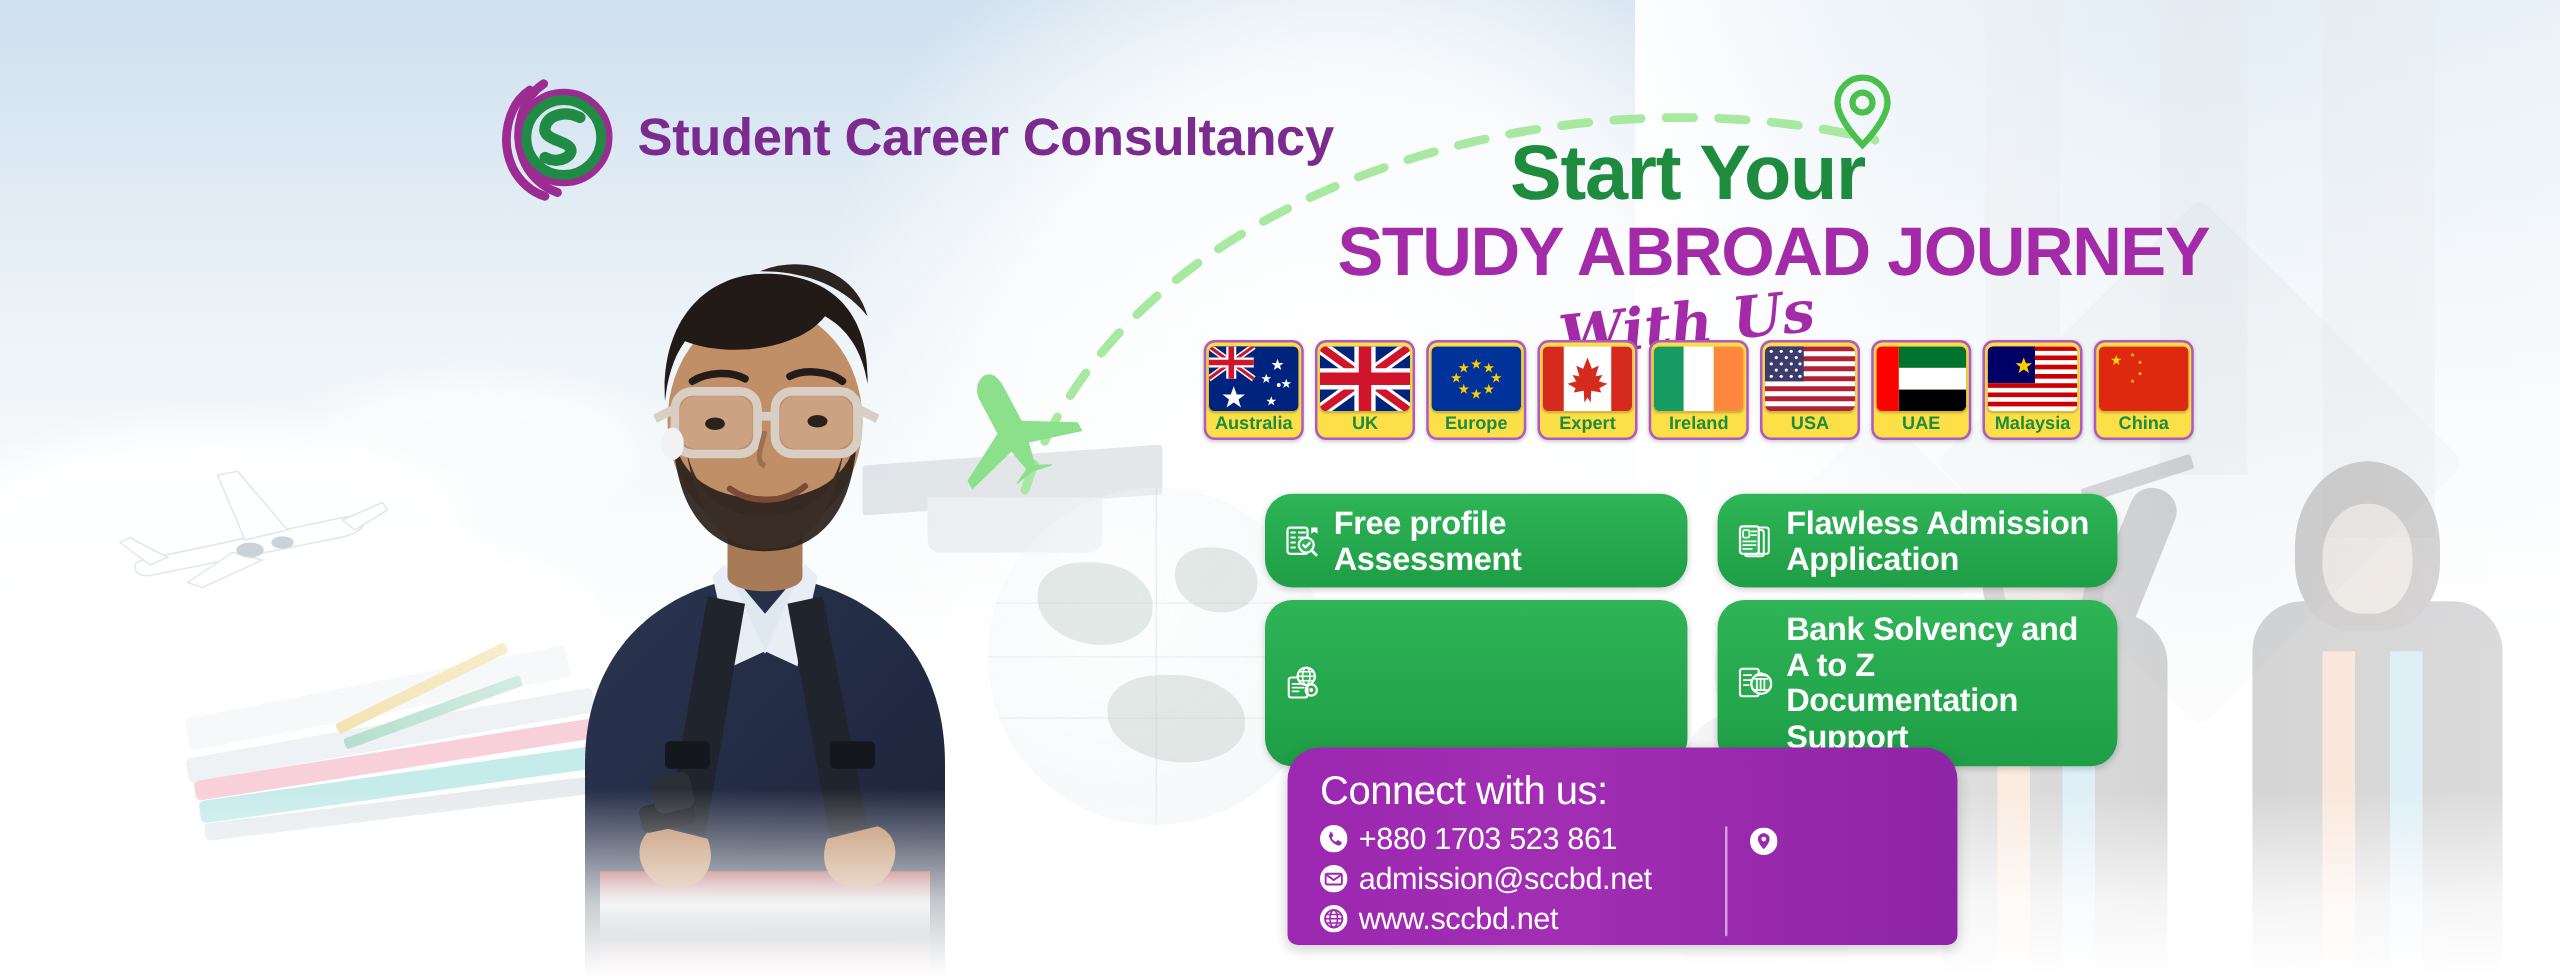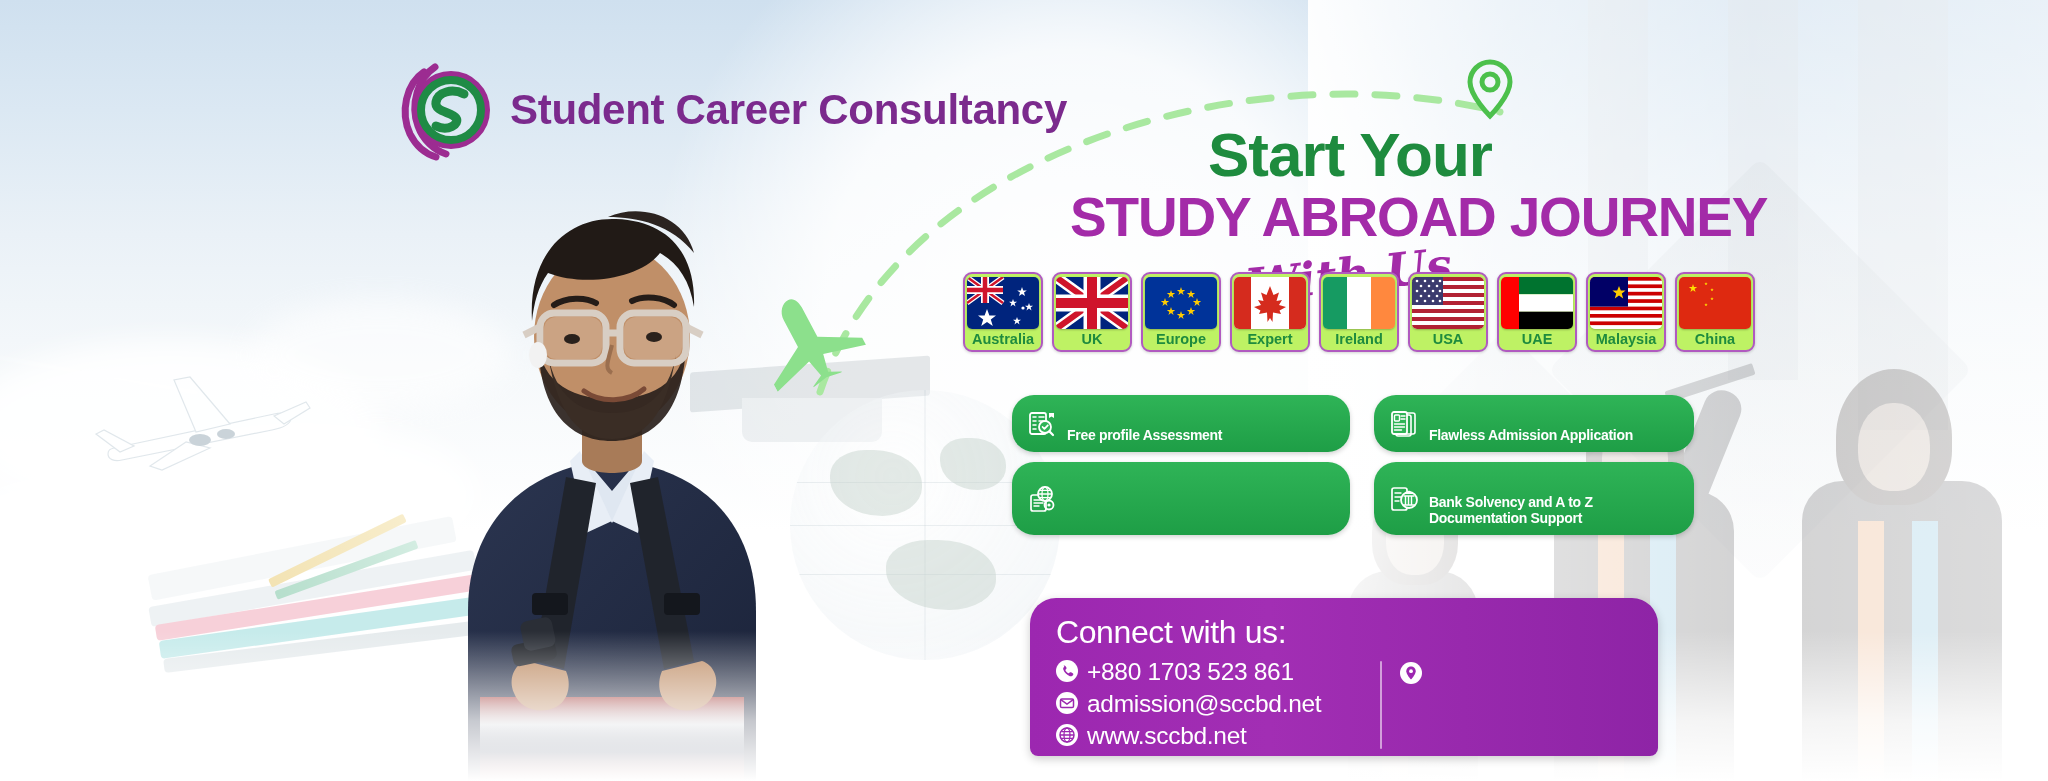--- a/index.html
+++ b/index.html
@@ -172,21 +172,21 @@
   .logo-text { display:flex; flex-direction:column; line-height:1; }
   .logo-title {
     font-size:42px; font-weight:bold; color:#7B2A8D; letter-spacing:-.3px;
     white-space:nowrap;
   }
   .logo-sub {
     font-size:22.5px; color:#3a3a3a; margin-top:8px; white-space:nowrap; letter-spacing:-.1px;
   }
 
   
-  .headline { position:absolute; left:1070px; top:124px; width:560px; text-align:center; }
+  .headline { position:absolute; left:1070px; top:108px; width:560px; text-align:center; }
   .hl-1 {
     font-size:62px; font-weight:bold; color:#1E8B3E; letter-spacing:-1px; line-height:1;
   }
   .hl-2 {
     font-size:55px; font-weight:bold; color:#A32BA8; letter-spacing:-1.2px; line-height:1.06;
     margin-top:2px; white-space:nowrap;
   }
   .hl-3 {
     font-family:"DejaVu Serif", serif;
     font-style:italic; font-size:46px; color:#A32BA8; margin-top:2px;
@@ -194,21 +194,21 @@
   }
 
   
   .flags {
     position:absolute; left:963px; top:272px;
     display:flex; gap:9px; align-items:flex-start;
   }
   .flag-card {
     width:80px;
     border:2px solid #b05ac0; border-radius:9px;
-    background:#bef264; padding:3px 3px 0 3px;
+    background:#fde047; padding:3px 3px 0 3px;
     box-shadow:0 1px 3px rgba(0,0,0,.18);
     display:flex; flex-direction:column; align-items:center;
   }
   .flag-img {
     width:72px; height:52px; border-radius:5px; overflow:hidden;
     box-shadow:0 1px 2px rgba(0,0,0,.25);
   }
   .flag-img svg { width:100%; height:100%; display:block; }
   .flag-label {
     font-size:14.5px; font-weight:bold; color:#1E8B3E;
@@ -224,28 +224,27 @@
     display:flex; align-items:center; gap:11px;
     background:linear-gradient(to bottom,#2FB457,#1E9E46);
     border-radius:22px;
     padding:9px 16px;
     min-height:46px;
     box-shadow:0 2px 5px rgba(0,0,0,.18);
   }
   .svc-icon { width:28px; height:28px; flex:0 0 auto; }
   .svc-icon svg { width:100%; height:100%; display:block; }
   .svc-label {
-    color:#ffffff; font-weight:bold; font-size:14px; line-height:1.1;
+    color:#ffffff; font-weight:bold; font-size:26px; line-height:1.1;
     letter-spacing:-.3px;
-    margin-top:24px;
   }
 
   
   .contact {
-    position:absolute; left:1030px; top:598px; width:628px; height:158px;
+    position:absolute; left:1030px; top:598px; width:536px; height:158px;
     background:linear-gradient(to right,#9C27B0 0%, #A22EB4 38%, #8E24A6 100%);
     border-radius:26px 26px 8px 8px;
     padding:16px 26px 10px 26px;
     box-shadow:0 3px 10px rgba(0,0,0,.2);
   }
   .contact-title {
     color:#fff; font-size:32px; letter-spacing:-.4px; margin-bottom:6px;
   }
   .contact-cols { display:flex; gap:0; }
   .c-left { width:318px; }

